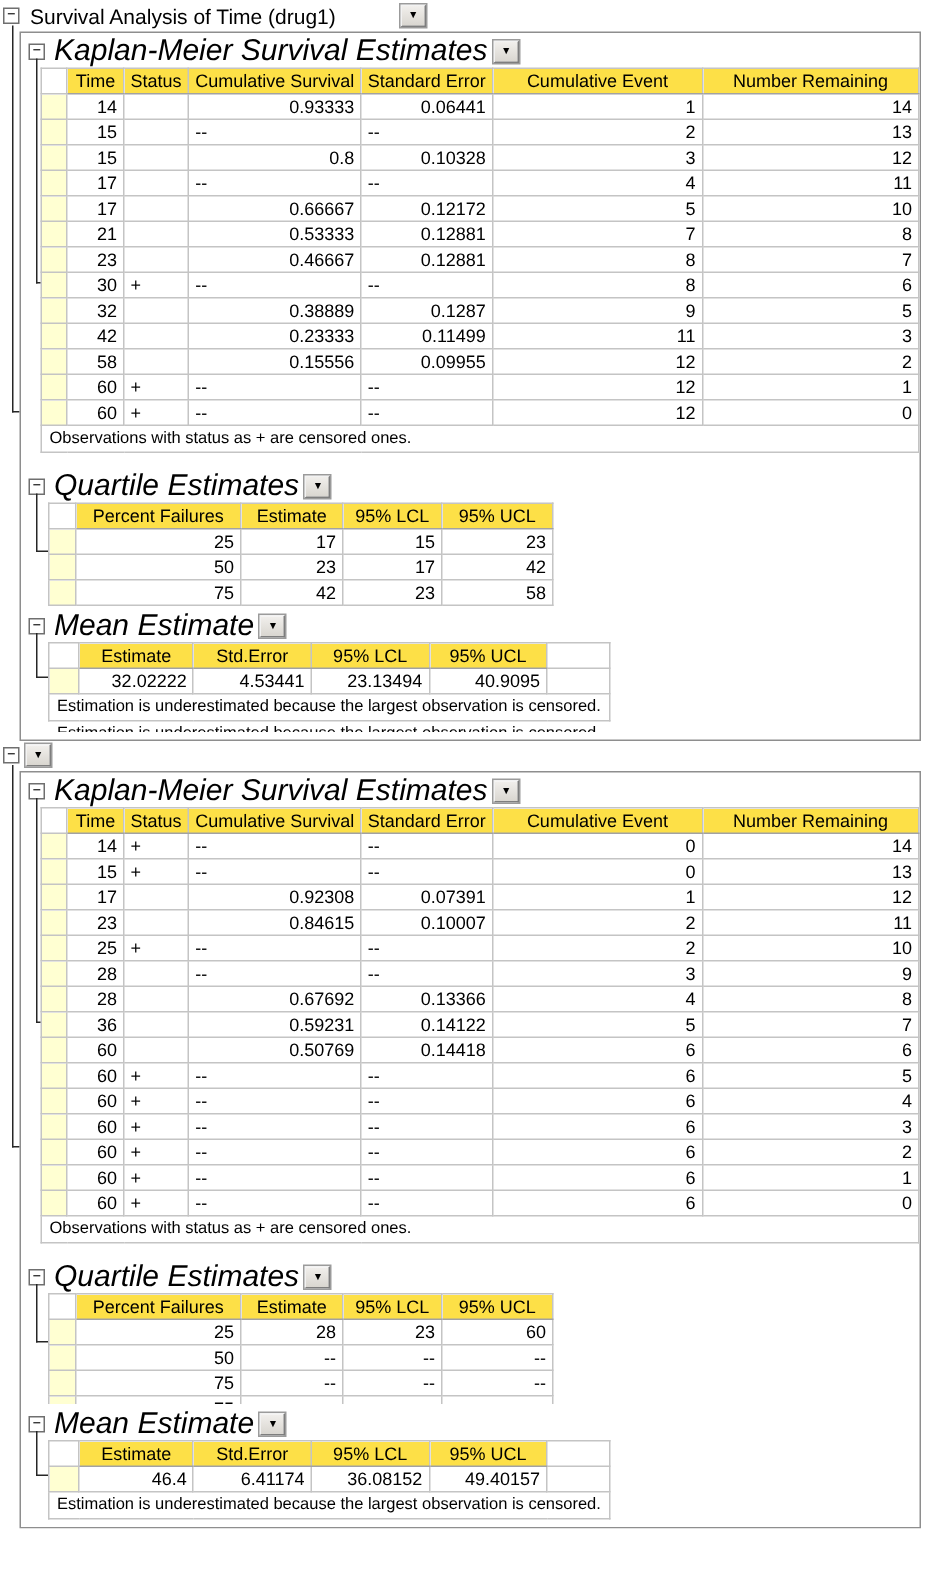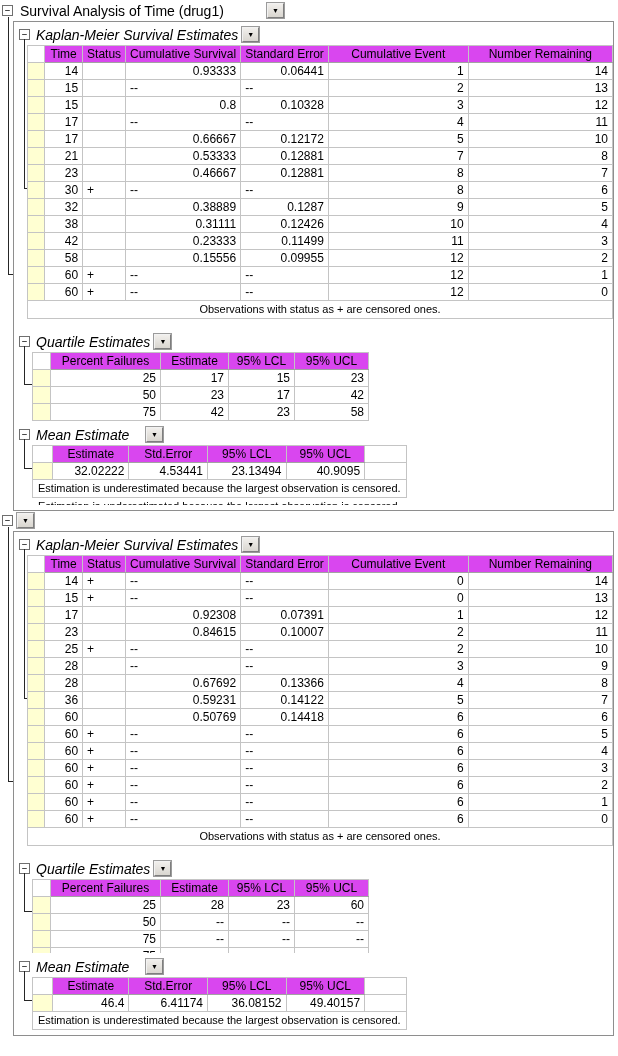--- a/index.html
+++ b/index.html
@@ -10,45 +10,45 @@
   .section { position:relative; margin-top:1px; }
   .sec-title-row { display:flex; align-items:center; height:17px; margin:1px 0 2px 0; }
   .sub-title-row { display:flex; align-items:center; height:17px; padding-left:5px; margin-bottom:2px; }
 
   .collapse-box {
     width:11px; height:11px; border:1px solid #6f6f6f; background:#fff;
     font-size:9px; line-height:8px; text-align:center; flex:0 0 11px;
     font-family:"DejaVu Sans Mono", monospace; color:#000; cursor:pointer;
   }
   .title0 { font-size:14px; white-space:nowrap; margin-left:7px; min-width:243px; }
-  .title1 { font-style:italic; font-size:14px; white-space:nowrap; margin-left:6px; }
+  .title1 { font-style:italic; font-size:20px; white-space:nowrap; margin-left:6px; }
   .tmin { min-width:106px; }
   .dd {
     width:17px; height:15px; border:1px solid #7e7e7e; border-top-color:#f2f2f2; border-left-color:#f2f2f2;
     outline:1px solid #9b9b9b; background:linear-gradient(#f1efec,#d9d6d0);
     display:inline-flex; align-items:center; justify-content:center; margin-left:4px; cursor:pointer;
   }
   .dd span { font-size:7px; line-height:1; color:#000; }
 
   .sec-box { border:1px solid #8e8e8e; margin:0 2px 0 11px; padding:3px 0 2px 0; position:relative; }
 
   .sub { position:relative; padding-top:1px; }
   .sub-km { margin-bottom:13px; }
   .sub-quartile { margin-bottom:4px; }
   .sub-mean { padding-bottom:3px; }
 
   table.t { border-collapse:collapse; table-layout:fixed; border:1px solid #595959; background:#fff; font-size:12px; }
   .t th, .t td { border:1px solid #c4c4c4; height:17px; padding:0 4px; white-space:nowrap; overflow:hidden; }
-  .t thead th { background:#d946ef; font-weight:normal; text-align:center; border-bottom-color:#a2a2a2; }
+  .t thead th { background:#fde047; font-weight:normal; text-align:center; border-bottom-color:#a2a2a2; }
   .t thead td.corner { background:#fff; }
   .t thead td.fillerh { background:#fff; }
   .t td.rowhdr { background:#FFFFD2; }
   .t td.ar { text-align:right; }
   .t td.al { text-align:left; }
-  .t td.note { font-size:11px; text-align:center; padding:2px 5px 3px 5px; height:14px; }
+  .t td.note { font-size:11px; text-align:left; padding:2px 5px 3px 5px; height:14px; }
 
   .km-table { margin-left:13px; }
   .small-table { margin-left:18px; }
 
   .qclip { height:74px; overflow:hidden; margin-left:18px; }
   .qclip table { margin-left:0; }
 
   .clipped-note { height:5px; overflow:hidden; margin:2px 0 0 24px; font-size:11px; line-height:13px; }
 
   .bracket { position:absolute; border-left:1px solid #262626; border-bottom:1px solid #262626; }
@@ -174,29 +174,20 @@
                 <td class="ar">6</td>
               </tr>
               <tr>
                 <td class="rowhdr"></td>
                 <td class="ar">32</td>
                 <td class="al"></td>
                 <td class="ar">0.38889</td>
                 <td class="ar">0.1287</td>
                 <td class="ar">9</td>
                 <td class="ar">5</td>
-              </tr>
-              <tr>
-                <td class="rowhdr"></td>
-                <td class="ar">38</td>
-                <td class="al"></td>
-                <td class="ar">0.31111</td>
-                <td class="ar">0.12426</td>
-                <td class="ar">10</td>
-                <td class="ar">4</td>
               </tr>
               <tr>
                 <td class="rowhdr"></td>
                 <td class="ar">42</td>
                 <td class="al"></td>
                 <td class="ar">0.23333</td>
                 <td class="ar">0.11499</td>
                 <td class="ar">11</td>
                 <td class="ar">3</td>
               </tr>

